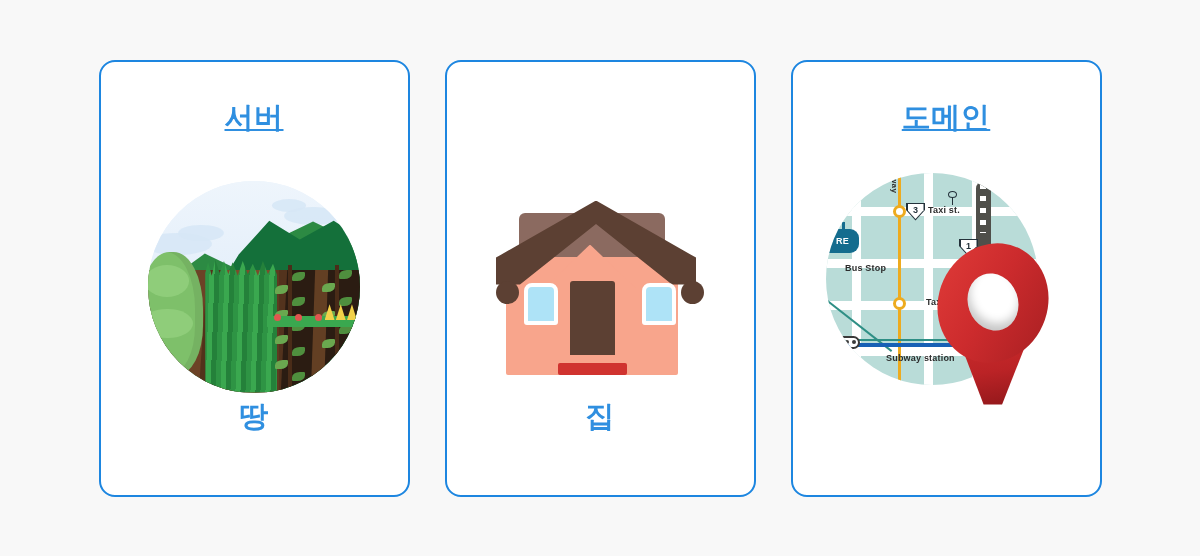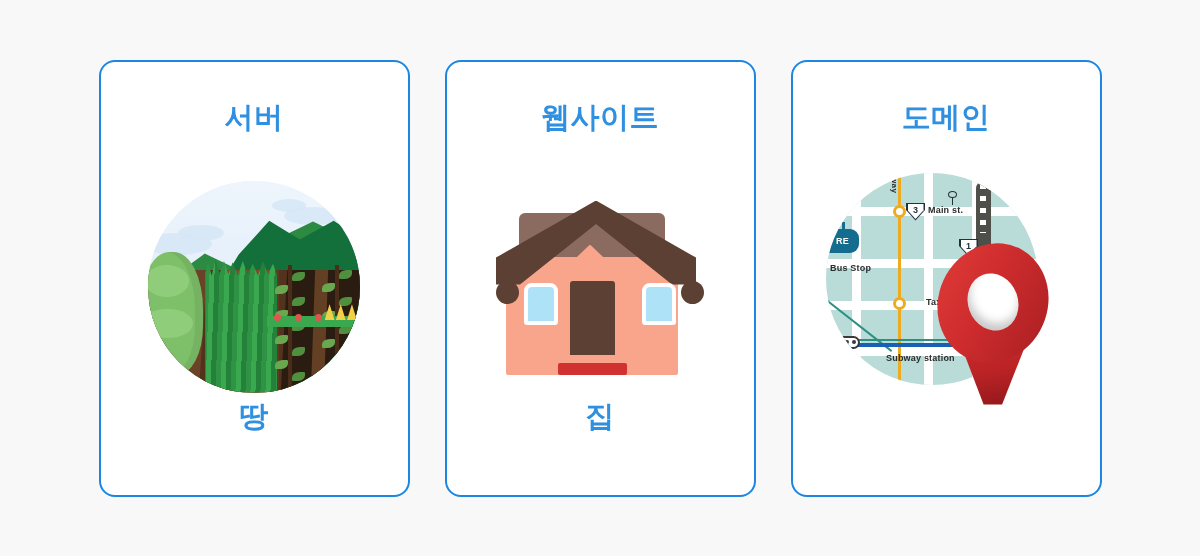--- a/index.html
+++ b/index.html
@@ -39,20 +39,21 @@
   }
 
   .card-title {
     margin-top: 41px;
     font-size: 29px;
     font-weight: bold;
     color: #2f8fe0;
     letter-spacing: 0.5px;
     line-height: 1;
     text-align: center;
+    text-decoration: underline;
   }
 
   .card-caption {
     position: absolute;
     bottom: 58px;
     left: 0;
     right: 0;
     font-size: 29px;
     font-weight: bold;
     color: #2f8fe0;
@@ -593,21 +594,20 @@
             <div class="leafy" style="left:86%"></div>
           </div>
         </div>
       </div>
     </div>
 
     <div class="card-caption">땅</div>
   </div>
 
   <div class="card">
-    <div class="card-title">웹사이트</div>
 
     <div class="art-slot">
       <div class="house">
         <div class="house-attic"></div>
         <div class="house-body"></div>
         <div class="gable"></div>
         <div class="roof"></div>
         <div class="roof-cap-l"></div>
         <div class="roof-cap-r"></div>
         <div class="window win-l"></div>
@@ -660,22 +660,22 @@
           </div>
           <div class="shield" style="left:133px; top:66px">
             <span>1</span>
           </div>
 
           <div class="lamp" style="left:122px; top:18px"></div>
           <div class="lamp" style="left:174px; top:116px"></div>
 
           <div class="taxi-box" style="left:125px; top:122px"></div>
 
-          <div class="map-label" style="left:102px; top:32px">Main st.</div>
-          <div class="map-label" style="left:4px;  top:90px">Bus Stop</div>
+          <div class="map-label" style="left:102px; top:32px">Taxi st.</div>
+          <div class="map-label" style="left:19px;  top:90px">Bus Stop</div>
           <div class="map-label" style="left:100px; top:124px">Taxi</div>
           <div class="map-label" style="left:182px; top:128px">Bus St</div>
           <div class="map-label" style="left:60px;  top:180px">Subway station</div>
           <div class="label-vert" style="left:64px; top:4px">way</div>
           <div class="label-vert" style="left:152px; top:86px">Tr</div>
         </div>
 
         <div class="pin">
           <div class="pin-tail"></div>
           <div class="pin-top"></div>

